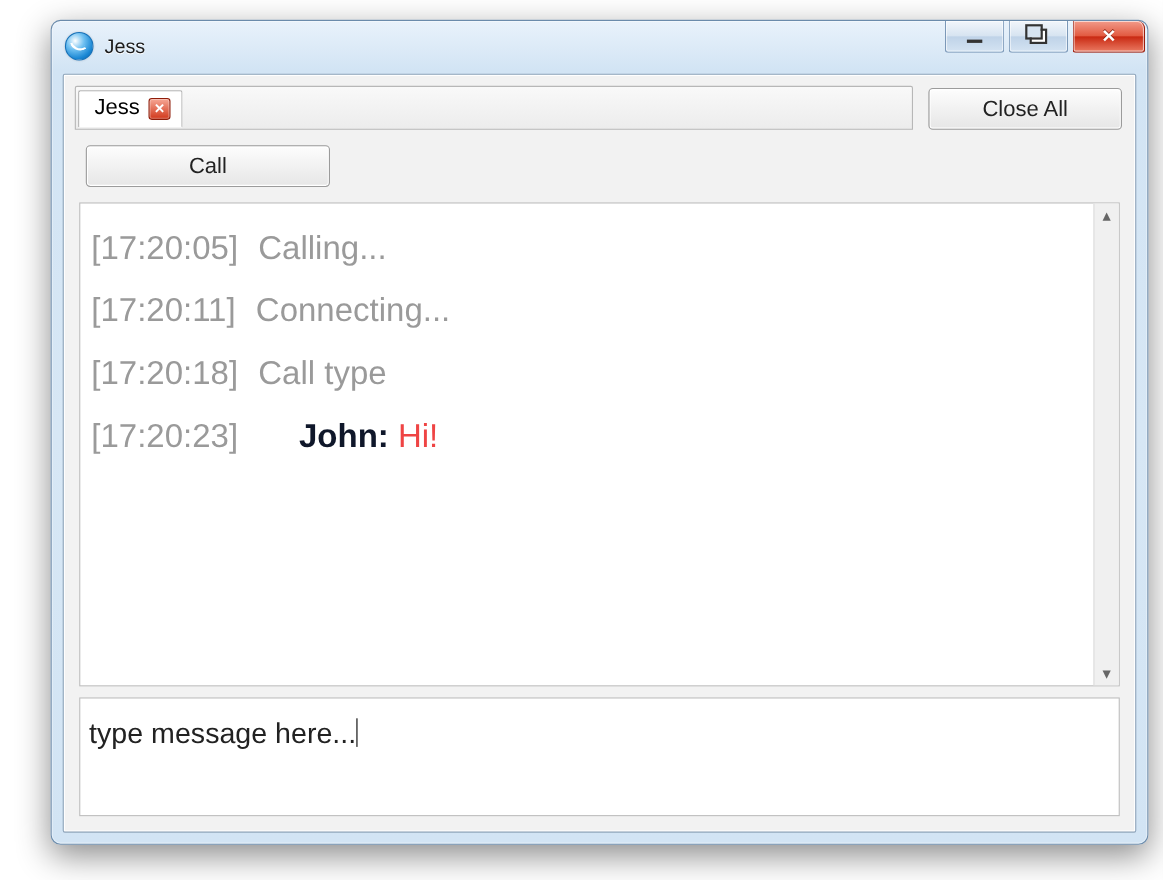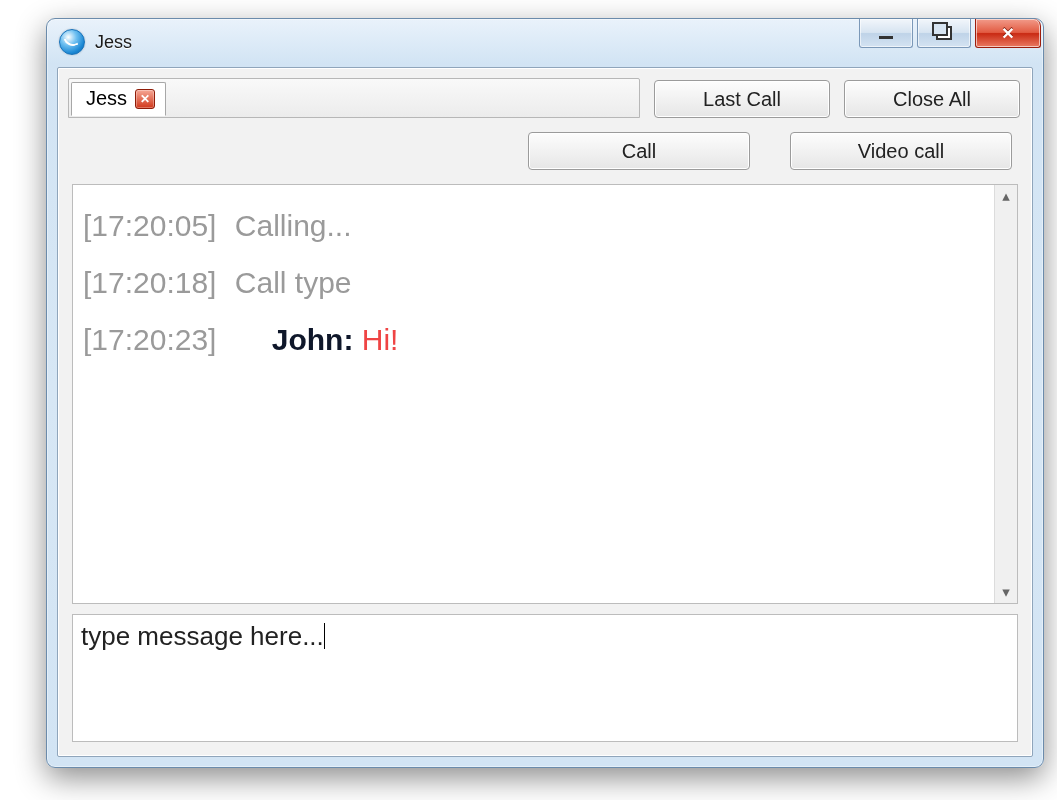--- a/index.html
+++ b/index.html
@@ -158,23 +158,22 @@
     font-size: 20px;
     color:#222;
     box-shadow: inset 0 0 0 1px #fff;
     display:flex; align-items:center; justify-content:center;
     white-space:nowrap;
   }
 
   
   .call-row {
     display:flex;
-    gap: 40px;
+    gap: 16px;
     padding: 14px 20px 10px 20px;
-    justify-content: flex-end;
   }
   .act-btn {
     height: 36px;
     width: 220px;
     background: linear-gradient(#fdfdfd, #e6e6e6);
     border: 1px solid #9b9b9b;
     border-radius: 4px;
     font-size: 20px;
     color:#222;
     box-shadow: inset 0 0 0 1px #fff;
@@ -210,24 +209,24 @@
   .sb-btn {
     position:absolute; left:2px; width:18px; height:18px;
     display:flex;align-items:center;justify-content:center;
     color:#666;
   }
   .sb-up{top:2px;} .sb-down{bottom:2px;}
 
   
   .input-wrap {
     margin: 0 14px 14px 14px;
-    height: 128px;
+    height: 108px;
     border: 1px solid #bcbcbc;
     background:#fff;
-    padding: 6px 8px;
+    padding: 16px 8px;
     box-sizing:border-box;
   }
   .msg-input {
     width:100%; height:100%;
     border:none; outline:none; resize:none;
     font-family: inherit;
     font-size: 26px;
     color:#222;
   }
   .caret {
@@ -263,32 +262,31 @@
 
     <div class="tab-row">
       <div class="tab-strip">
         <div class="tab">
           <span>Jess</span>
           <span class="tab-close">
             <span>✕</span>
           </span>
         </div>
       </div>
-      <div class="hdr-btn">Last Call</div>
       <div class="hdr-btn">Close All</div>
     </div>
 
     <div class="call-row">
       <div class="act-btn">Call</div>
-      <div class="act-btn">Video call</div>
     </div>
 
     <div class="log-wrap">
       <div class="log" id="log">
           <div class="log-line"><span class="log-ts">[17:20:05]</span><span> Calling...</span></div>
+          <div class="log-line"><span class="log-ts">[17:20:11]</span><span> Connecting...</span></div>
           <div class="log-line"><span class="log-ts">[17:20:18]</span><span> Call type</span></div>
           <div class="log-msg"><span class="log-ts">[17:20:23]</span><span class="sender"> John: </span><span class="text">Hi!</span></div>
         </div>
       <div class="scrollbar">
         <div class="sb-btn sb-up">▴</div>
         <div class="sb-btn sb-down">▾</div>
       </div>
     </div>
 
     <div class="input-wrap">

